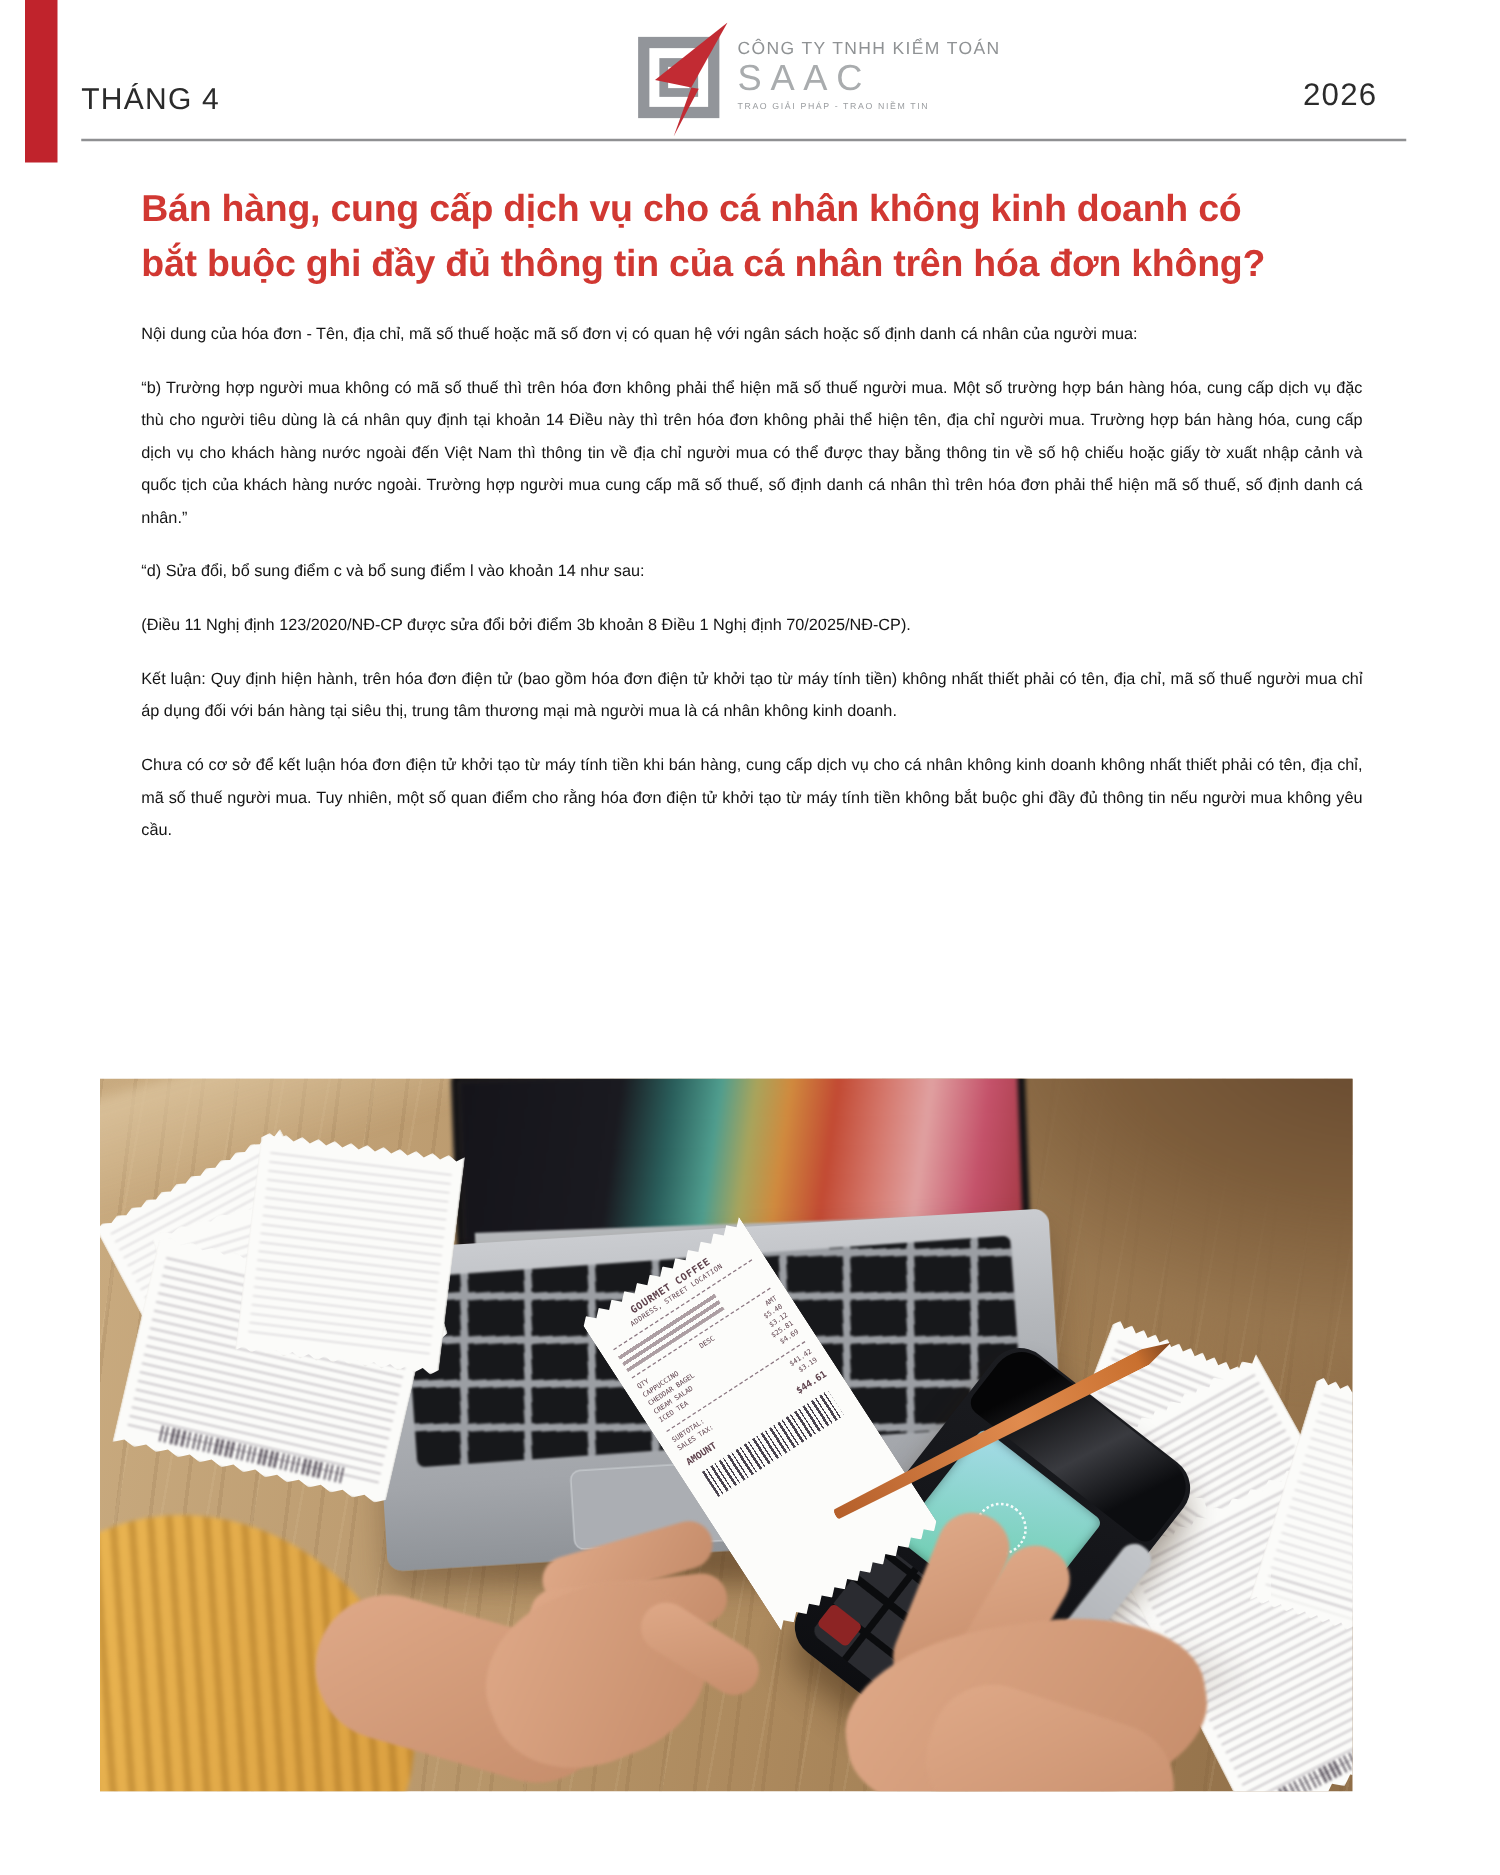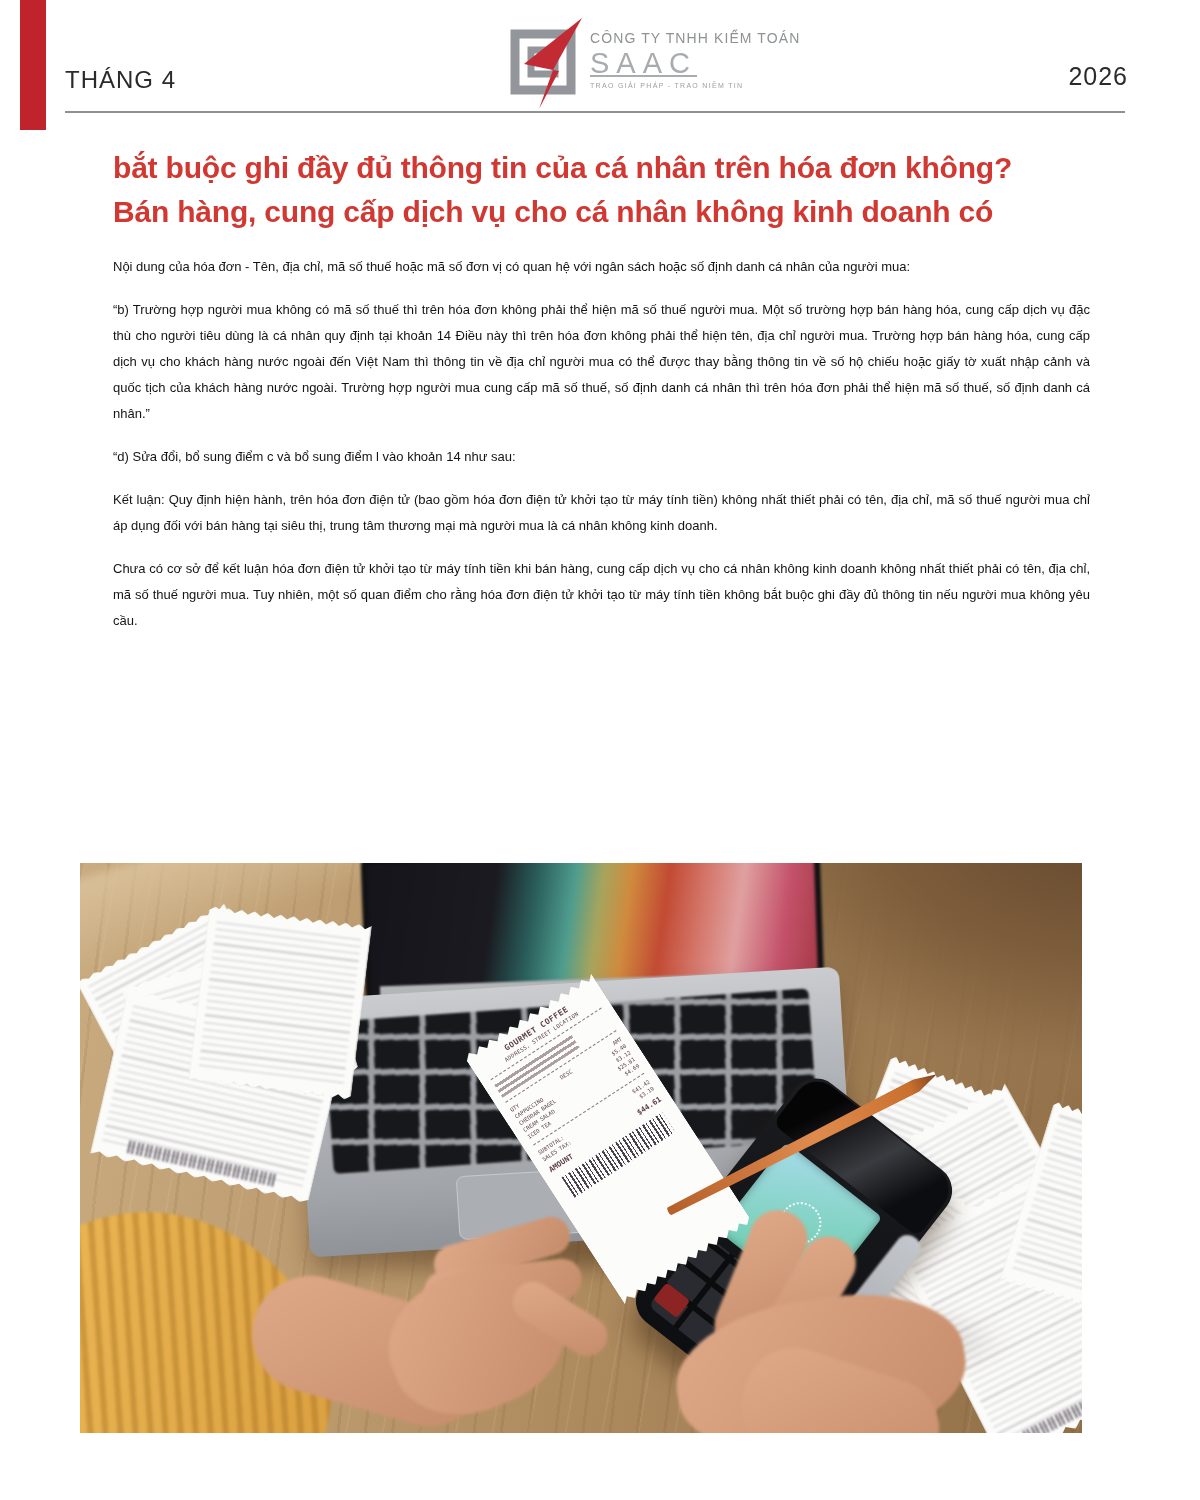--- a/index.html
+++ b/index.html
@@ -2,28 +2,28 @@
 <html><head>
 <meta charset="utf-8">
 <style>
   html,body{margin:0;padding:0;background:#e8e8e8;}
   .page{position:relative;width:1200px;height:1500px;background:#ffffff;margin:0 auto;overflow:hidden;
         font-family:"Liberation Sans","DejaVu Sans",sans-serif;}
 
   
   .red-bar{position:absolute;left:20px;top:0;width:26px;height:130px;background:#c0232c;}
   .hdr-month{position:absolute;left:65px;top:66px;font-size:24px;letter-spacing:1px;color:#2b2b2b;}
-  .hdr-year{position:absolute;right:72px;top:62px;font-size:25px;letter-spacing:1px;color:#2b2b2b;}
+  .hdr-year{position:absolute;right:98px;top:62px;font-size:25px;letter-spacing:1px;color:#2b2b2b;}
   .hdr-rule{position:absolute;left:65px;top:111px;width:1060px;height:2px;background:#8f9092;}
 
   .logo{position:absolute;left:508px;top:16px;width:210px;height:88px;}
   .logo svg{position:absolute;left:0;top:2px;}
   .logo-text{position:absolute;left:82px;top:14px;width:130px;}
   .logo-company{font-size:14px;letter-spacing:1.1px;color:#8f9294;white-space:nowrap;}
-  .logo-name{font-size:29px;letter-spacing:7px;color:#a9acae;font-weight:400;margin-top:1px;text-decoration:underline;}
+  .logo-name{font-size:29px;letter-spacing:7px;color:#a9acae;font-weight:400;margin-top:1px;}
   .logo-tagline{font-size:7px;letter-spacing:1.3px;color:#9a9da0;white-space:nowrap;margin-top:2px;}
 
   
   .article{position:absolute;left:113px;top:146px;width:977px;}
   .title{color:#d13832;font-size:30px;line-height:44px;font-weight:bold;letter-spacing:-.2px;margin:0 0 20px 0;}
   .title span{display:block;}
   .body{font-family:Liberation Sans, sans-serif;font-size:13px;line-height:26px;color:#141414;text-align:justify;}
   .body p{margin:0 0 17px 0;}
   .body p span{display:block;}
 
@@ -139,32 +139,35 @@
     </svg>
     <div class="logo-text">
       <div class="logo-company">CÔNG TY TNHH KIỂM TOÁN</div>
       <div class="logo-name">SAAC</div>
       <div class="logo-tagline">TRAO GIẢI PHÁP - TRAO NIỀM TIN</div>
     </div>
   </div>
 
   <div class="article">
     <h1 class="title">
+        <span>Bán hàng, cung cấp dịch vụ cho cá nhân không kinh doanh có</span>
         <span>bắt buộc ghi đầy đủ thông tin của cá nhân trên hóa đơn không?</span>
-        <span>Bán hàng, cung cấp dịch vụ cho cá nhân không kinh doanh có</span>
       </h1>
     <div class="body">
         <p>
           <span>Nội dung của hóa đơn - Tên, địa chỉ, mã số thuế hoặc mã số đơn vị có quan hệ với ngân sách hoặc số định danh cá nhân của người mua:</span>
         </p>
         <p>
           <span>“b) Trường hợp người mua không có mã số thuế thì trên hóa đơn không phải thể hiện mã số thuế người mua. Một số trường hợp bán hàng hóa, cung cấp dịch vụ đặc thù cho người tiêu dùng là cá nhân quy định tại khoản 14 Điều này thì trên hóa đơn không phải thể hiện tên, địa chỉ người mua. Trường hợp bán hàng hóa, cung cấp dịch vụ cho khách hàng nước ngoài đến Việt Nam thì thông tin về địa chỉ người mua có thể được thay bằng thông tin về số hộ chiếu hoặc giấy tờ xuất nhập cảnh và quốc tịch của khách hàng nước ngoài. Trường hợp người mua cung cấp mã số thuế, số định danh cá nhân thì trên hóa đơn phải thể hiện mã số thuế, số định danh cá nhân.”</span>
         </p>
         <p>
           <span>“d) Sửa đổi, bổ sung điểm c và bổ sung điểm l vào khoản 14 như sau:</span>
+        </p>
+        <p>
+          <span>(Điều 11 Nghị định 123/2020/NĐ-CP được sửa đổi bởi điểm 3b khoản 8 Điều 1 Nghị định 70/2025/NĐ-CP).</span>
         </p>
         <p>
           <span>Kết luận: Quy định hiện hành, trên hóa đơn điện tử (bao gồm hóa đơn điện tử khởi tạo từ máy tính tiền) không nhất thiết phải có tên, địa chỉ, mã số thuế người mua chỉ áp dụng đối với bán hàng tại siêu thị, trung tâm thương mại mà người mua là cá nhân không kinh doanh.</span>
         </p>
         <p>
           <span>Chưa có cơ sở để kết luận hóa đơn điện tử khởi tạo từ máy tính tiền khi bán hàng, cung cấp dịch vụ cho cá nhân không kinh doanh không nhất thiết phải có tên, địa chỉ, mã số thuế người mua. Tuy nhiên, một số quan điểm cho rằng hóa đơn điện tử khởi tạo từ máy tính tiền không bắt buộc ghi đầy đủ thông tin nếu người mua không yêu cầu.</span>
         </p>
       </div>
   </div>
 

